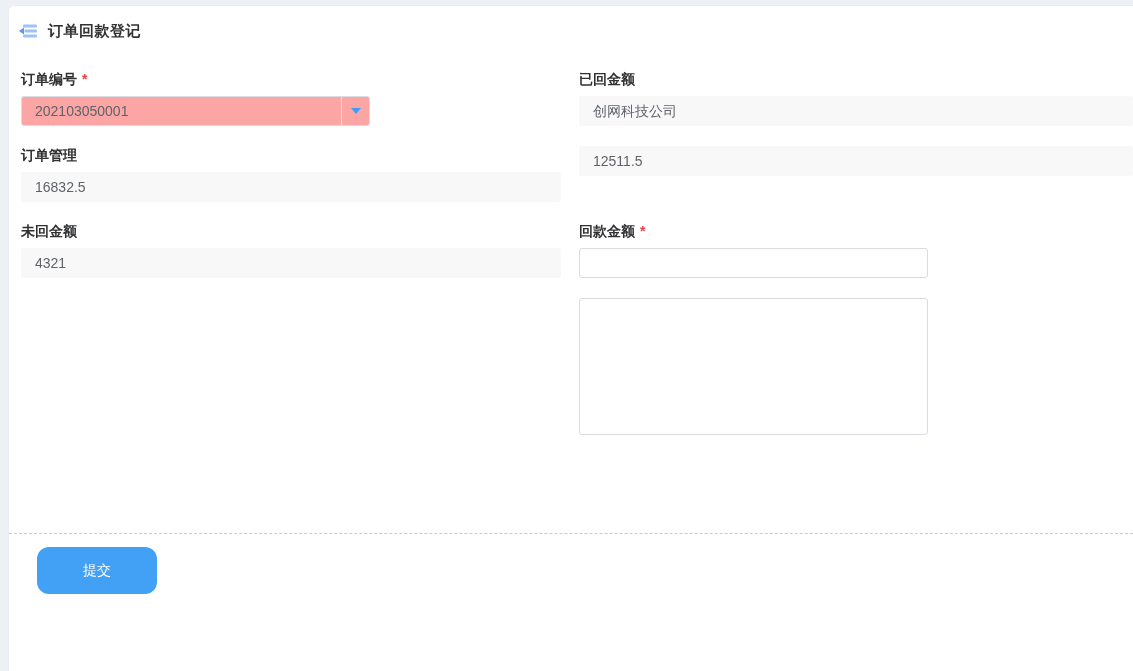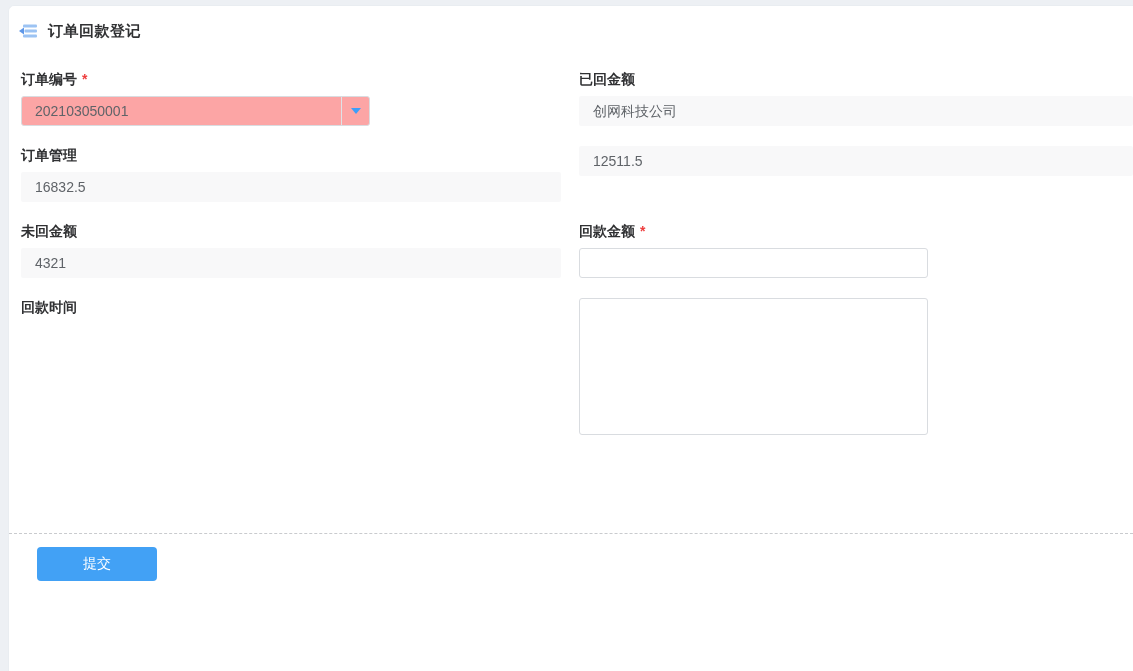--- a/index.html
+++ b/index.html
@@ -70,23 +70,23 @@
   .textarea {
     width:349px; height:137px;
     border:1px solid #d9dce0; border-radius:3px;
     padding:8px 13px; font-size:14px; color:#303133;
     resize:none; outline:none; background:#fff; display:block;
     font-family:"Liberation Sans","DejaVu Sans",sans-serif;
   }
   .divider { border-top:1px dashed #c9cbce; margin-top:78px; width:100%; }
   .footer { padding:13px 0 0 28px; }
   .submit-btn {
-    width:120px; height:34px;
+    width:120px; height:47px;
     background:#42a1f5; color:#ffffff;
-    border:none; border-radius:4px;
+    border:none; border-radius:12px;
     font-size:14px; cursor:pointer;
     font-family:"Liberation Sans","DejaVu Sans",sans-serif;
   }
 </style>
 </head>
 <body>
 
 <div class="card">
 
   <div class="header">
@@ -144,23 +144,20 @@
 
     <div>
       <div class="f-label">
         <span>回款金额</span>
         <span class="req">*</span>
       </div>
       <input class="text-input" type="text" value="" style="">
     </div>
 
     <div>
-      <div class="f-label">
-        <span>回款时间</span>
-      </div>
     </div>
 
     <div>
       <textarea class="textarea" style=""></textarea>
     </div>
 
     <div></div>
   </div>
 
   <div class="divider"></div>

